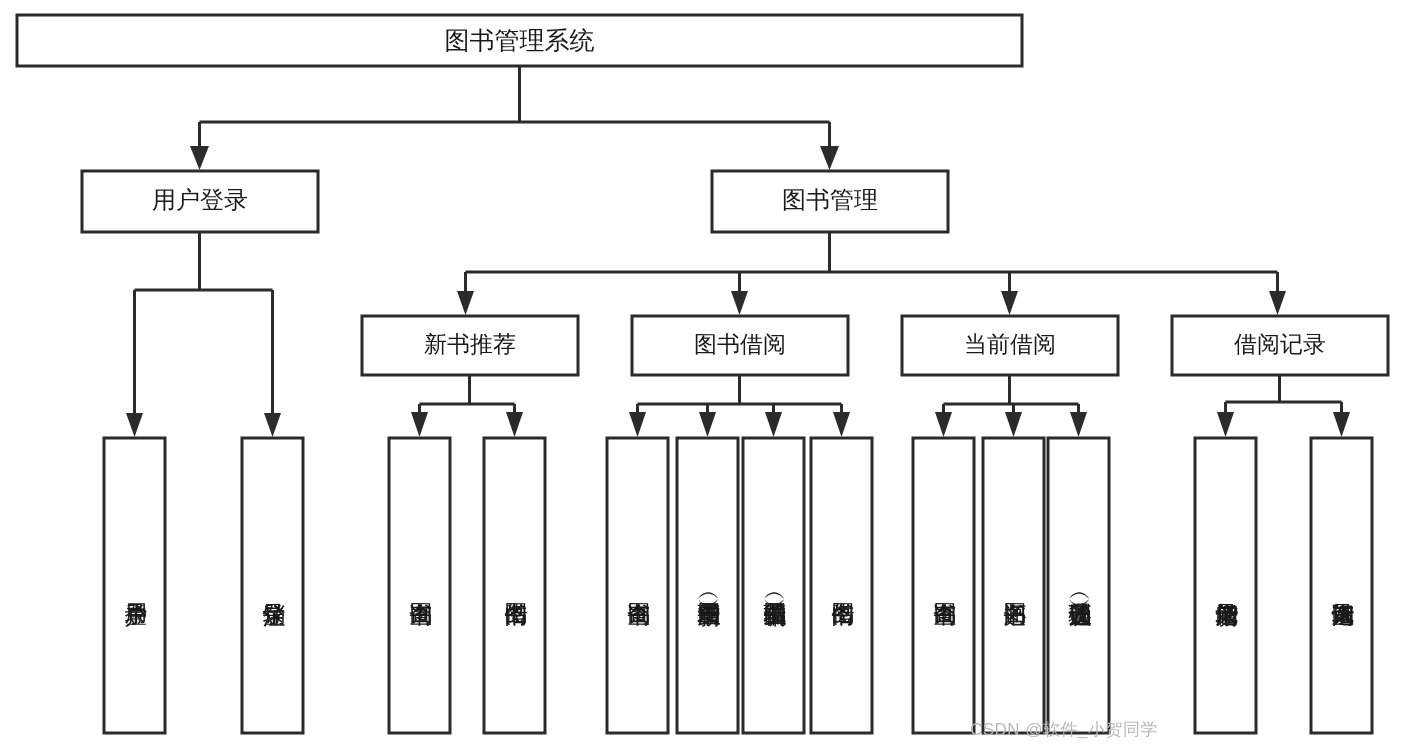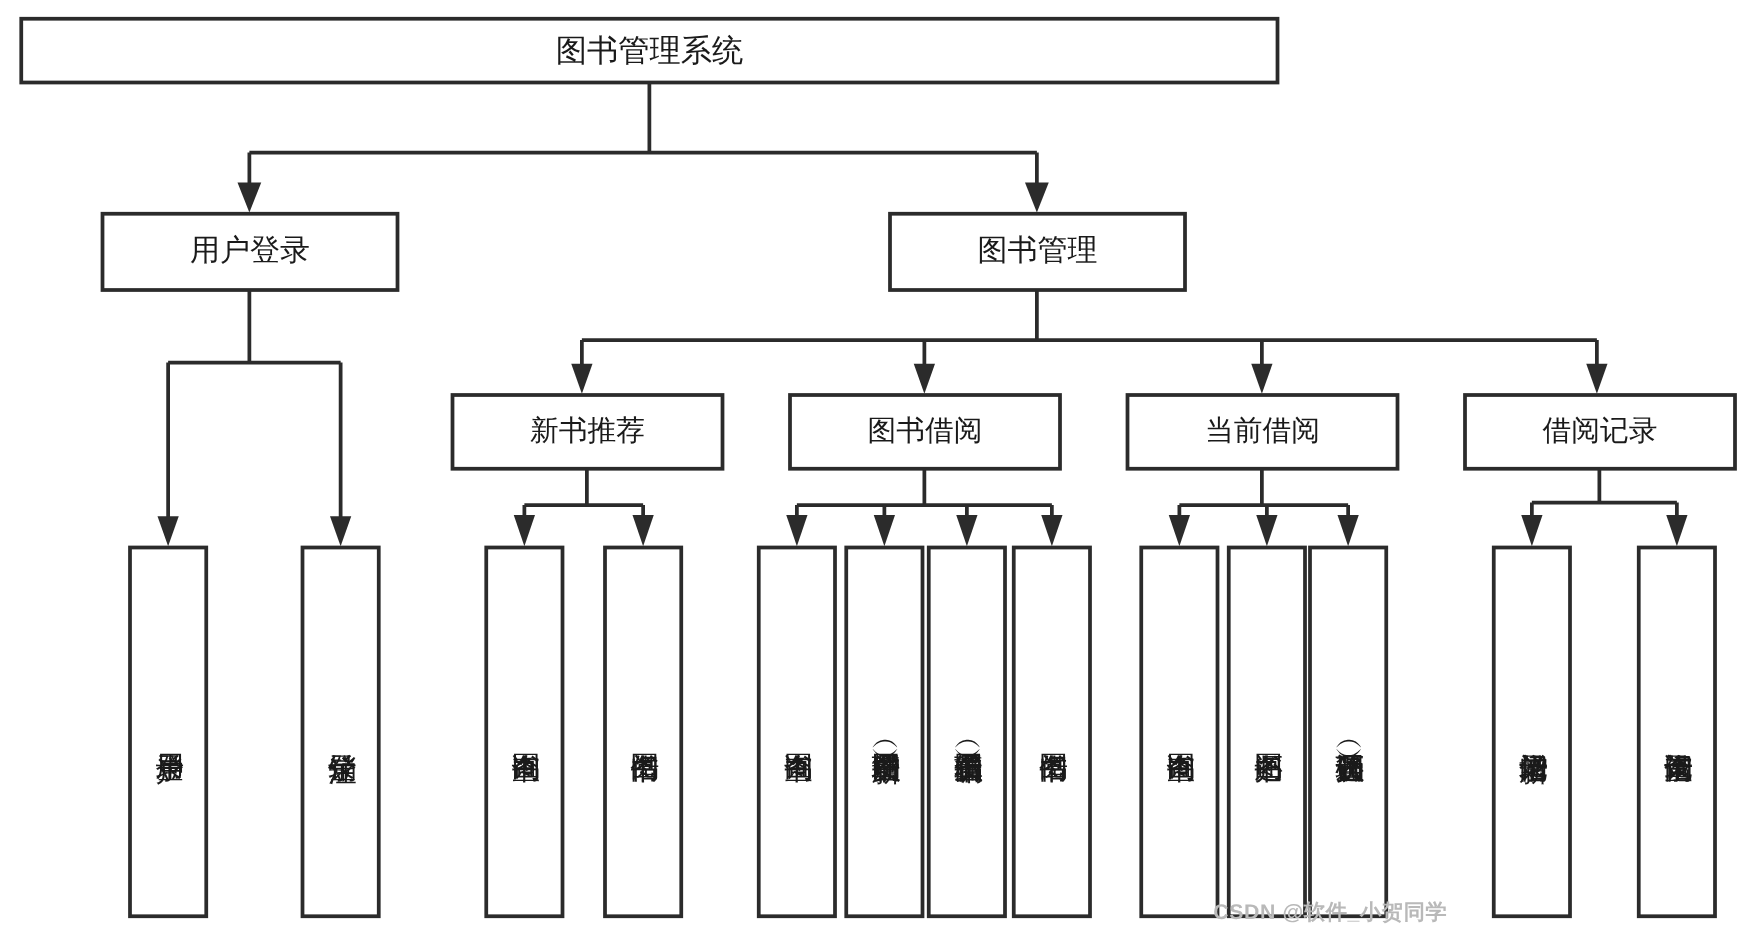--- a/index.html
+++ b/index.html
@@ -29,21 +29,20 @@
 
   .watermark{
     position:absolute;
     right:8px;bottom:6px;
     font-size:17px;
     color:#b9b9b9;
     font-family:"Liberation Sans","DejaVu Sans",sans-serif;
     letter-spacing:.5px;
     white-space:nowrap;
     user-select:none;
-    font-weight:bold;
   }
 </style>
 </head>
 <body>
 
 <div id="diagram-root">
 
   <svg id="tree" viewBox="0 0 1405 747">
     <defs></defs>
 

